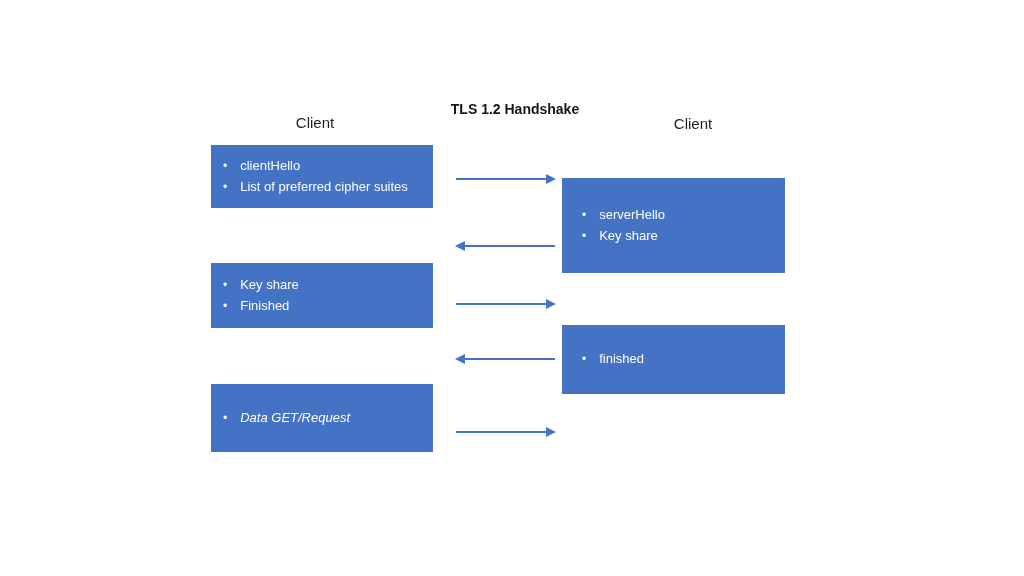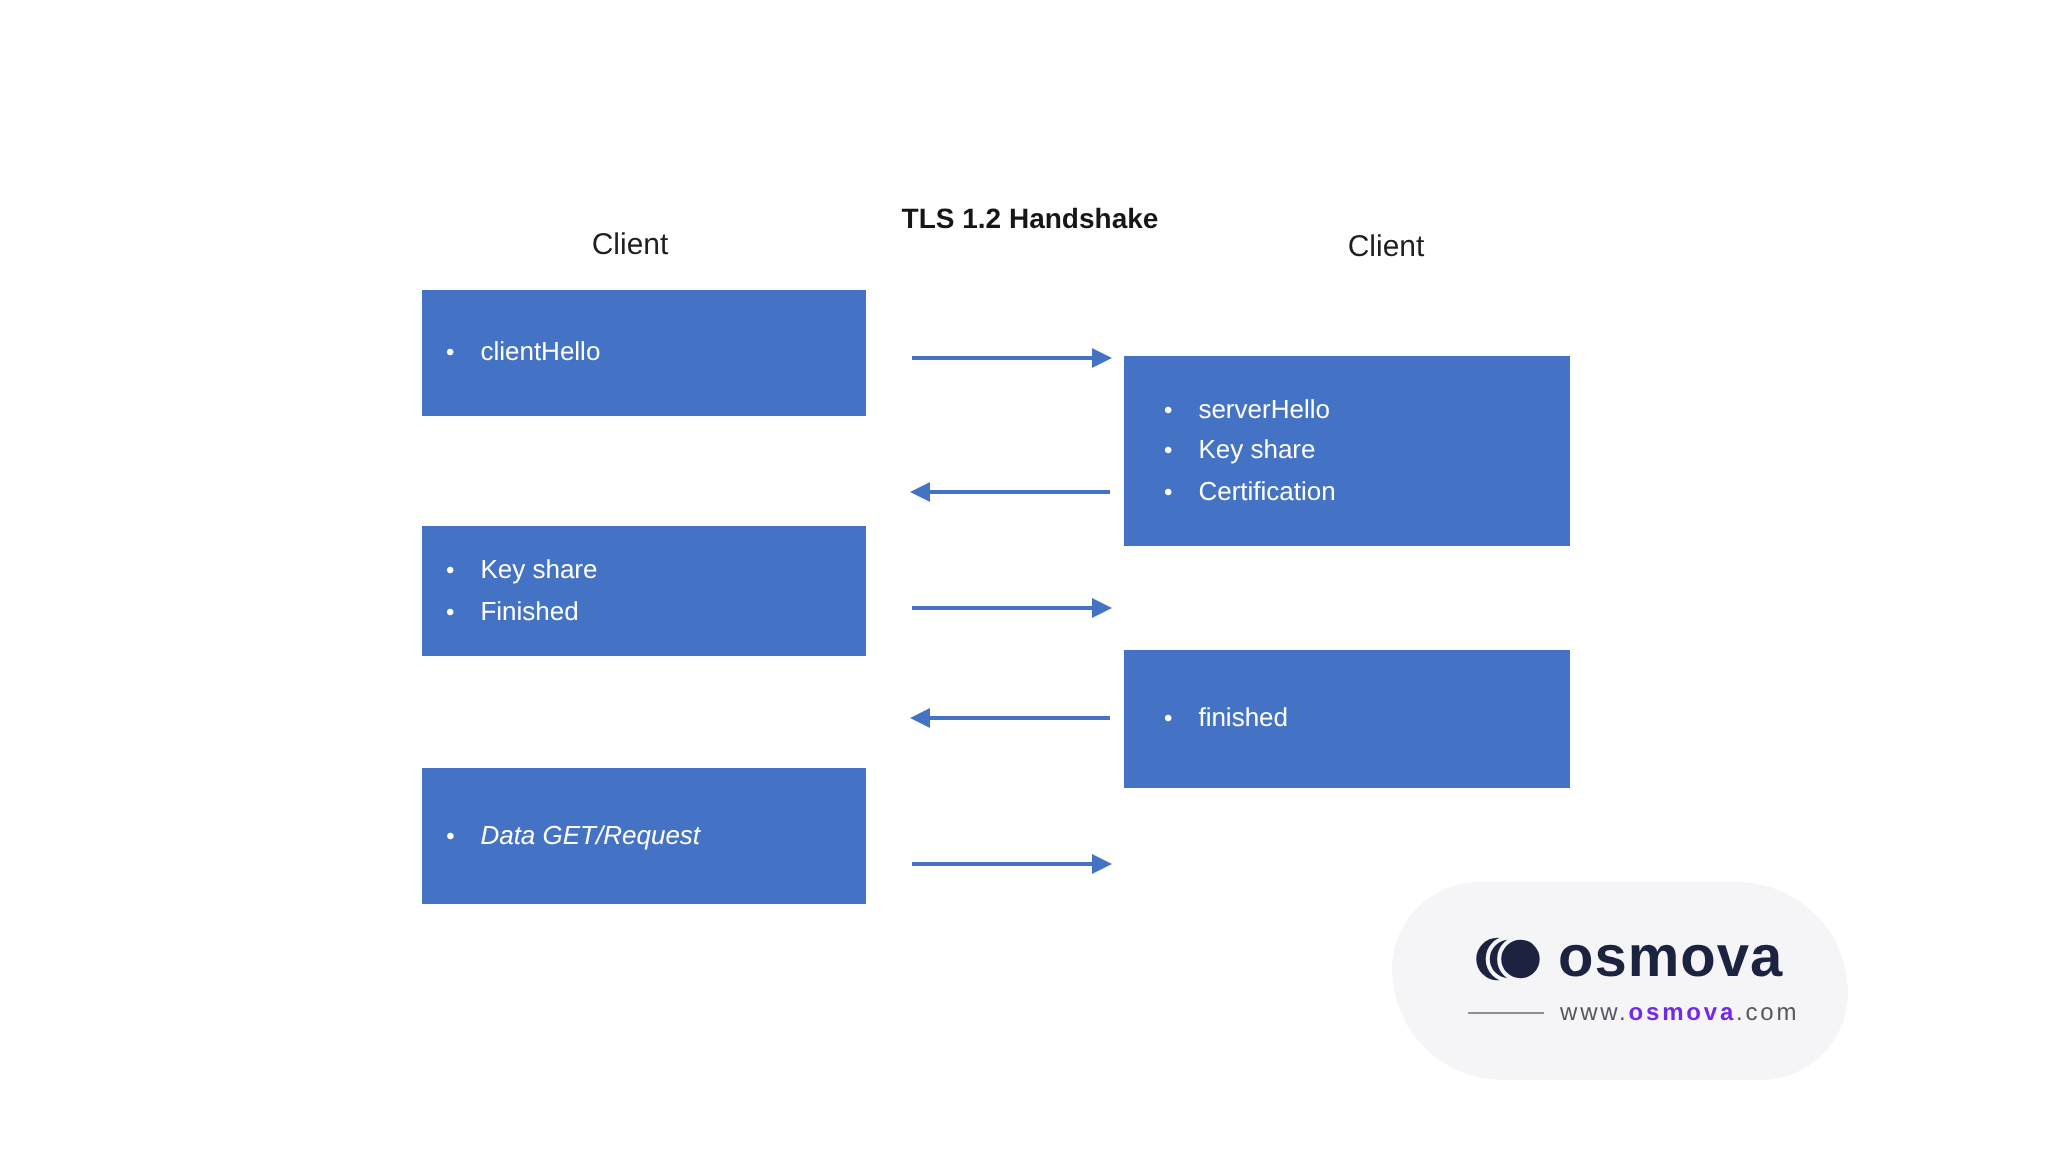--- a/index.html
+++ b/index.html
@@ -105,20 +105,23 @@
   <div class="diagram-title">TLS 1.2 Handshake</div>
 
   <div class="actor-label actor-client">Client</div>
   <div class="actor-label actor-server">Client</div>
 
   <div class="box client-col" style="top:145px;height:63px;">
     <ul>
       <li>
           <span class="misspelled">clientHello</span>
         </li>
+      <li>
+          <span>List of preferred cipher suites</span>
+        </li>
     </ul>
   </div>
 
   <div class="box client-col" style="top:263px;height:65px;">
     <ul>
       <li>
           <span>Key share</span>
         </li>
       <li>
           <span>Finished</span>
@@ -135,50 +138,33 @@
   </div>
 
   <div class="box server-col" style="top:178px;height:95px;">
     <ul>
       <li>
           <span class="misspelled">serverHello</span>
         </li>
       <li>
           <span>Key share</span>
         </li>
-      <li>
-          <span>Certification</span>
-        </li>
     </ul>
   </div>
 
   <div class="box server-col" style="top:325px;height:69px;">
     <ul>
       <li>
           <span>finished</span>
         </li>
     </ul>
   </div>
 
   <div id="arrow-layer">
       <div class="arrow arrow-right" style="top: 178px;"></div>
       <div class="arrow arrow-left" style="top: 245px;"></div>
       <div class="arrow arrow-right" style="top: 303px;"></div>
       <div class="arrow arrow-left" style="top: 358px;"></div>
       <div class="arrow arrow-right" style="top: 431px;"></div>
     </div>
 
-  <div class="logo-blob">
-    <div class="logo-row">
-      <svg class="logo-mark" width="33" height="27" viewBox="0 0 40 33">
-        <circle class="moon" cx="13" cy="16.5" r="13"></circle>
-        <circle class="moon moon-cut" cx="20" cy="16.5" r="13"></circle>
-        <circle class="moon moon-cut" cx="27" cy="16.5" r="13"></circle>
-      </svg>
-      <span class="logo-brand">osmova</span>
-    </div>
-    <div class="url-row">
-      <span class="url-line"></span>
-      <span class="logo-url"><span>www.</span><span class="url-brand">osmova</span><span>.com</span></span>
-    </div>
-  </div>
 
 </div>
 
 </body></html>

